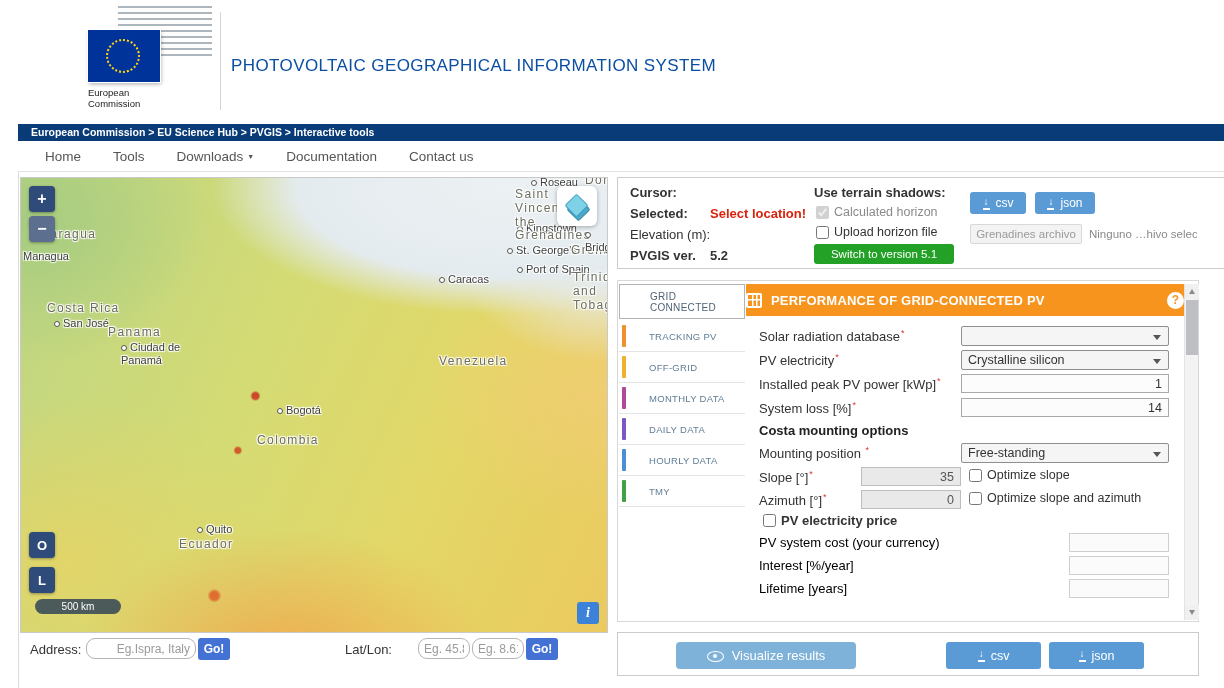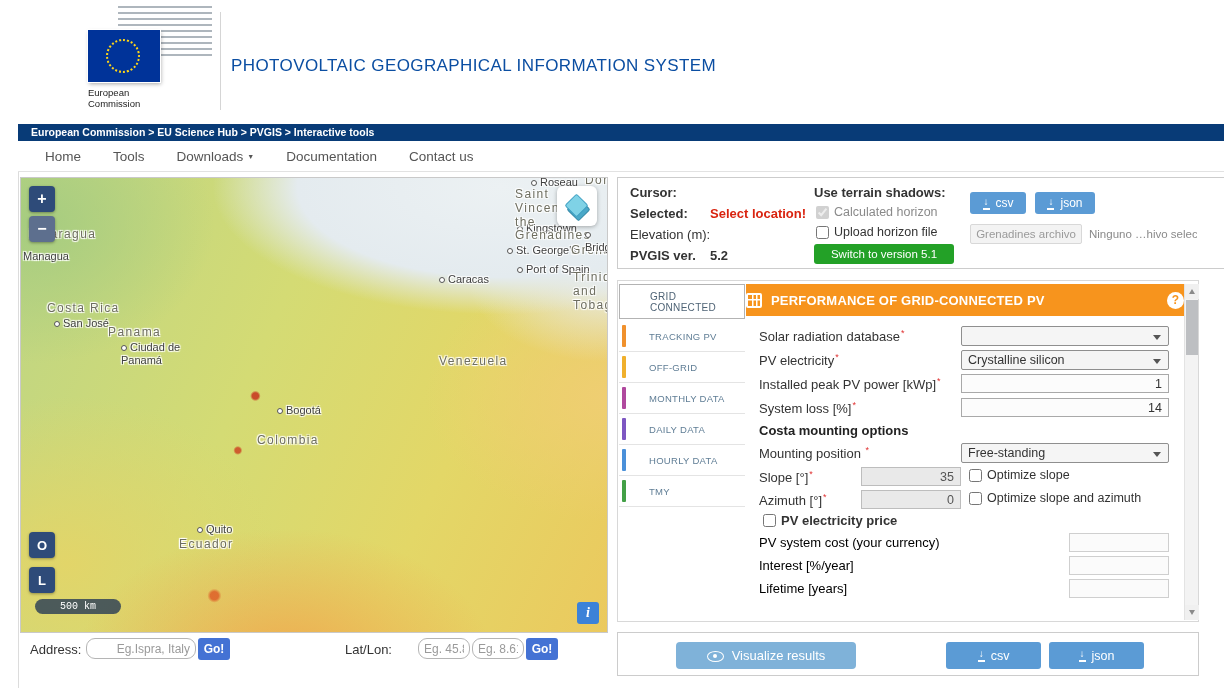--- a/index.html
+++ b/index.html
@@ -57,21 +57,21 @@
     font-size:16px; font-weight:bold; display:flex; align-items:center; justify-content:center;
     box-shadow:0 1px 3px rgba(0,0,0,.35); cursor:pointer; }
   .mbtn.dim { background:#5d6f8e; }
   .layers-box { position:absolute; right:10px; top:8px; width:40px; height:40px; background:#fff;
     border-radius:6px; box-shadow:0 1px 4px rgba(0,0,0,.3); cursor:pointer; }
   .diamond { position:absolute; left:11px; top:11px; width:17px; height:17px; transform:rotate(45deg);
     background:#7fd2e6; border:1px solid #3d9fc2; border-radius:2px; }
   .diamond.back { left:13px; top:15px; background:#4aa8c8; border-color:#2f86a5; }
   .scale-pill { position:absolute; left:14px; top:421px; width:86px; height:15px;
     background:rgba(35,55,85,.78); color:#fff; font-size:10px; border-radius:8px;
-    display:flex; align-items:center; justify-content:center;font-family:Liberation Mono, monospace; }
+    display:flex; align-items:center; justify-content:center; }
   .info-btn { position:absolute; right:8px; top:424px; width:22px; height:22px; background:#3c82d8;
     color:#fff; border-radius:3px; font-family:"Liberation Serif",serif; font-style:italic; font-weight:bold;
     font-size:14px; display:flex; align-items:center; justify-content:center; cursor:pointer; }
 
   
   .lbl13 { font-size:13px; color:#333; }
   .txt-in { border:1px solid #b5b5b5; height:21px; font-size:12px; padding:0 5px; color:#444;
     font-family:"Liberation Sans",sans-serif; }
   .txt-in::placeholder { color:#9a9a9a; }
   .right-al { text-align:right;border-radius:9px; }

